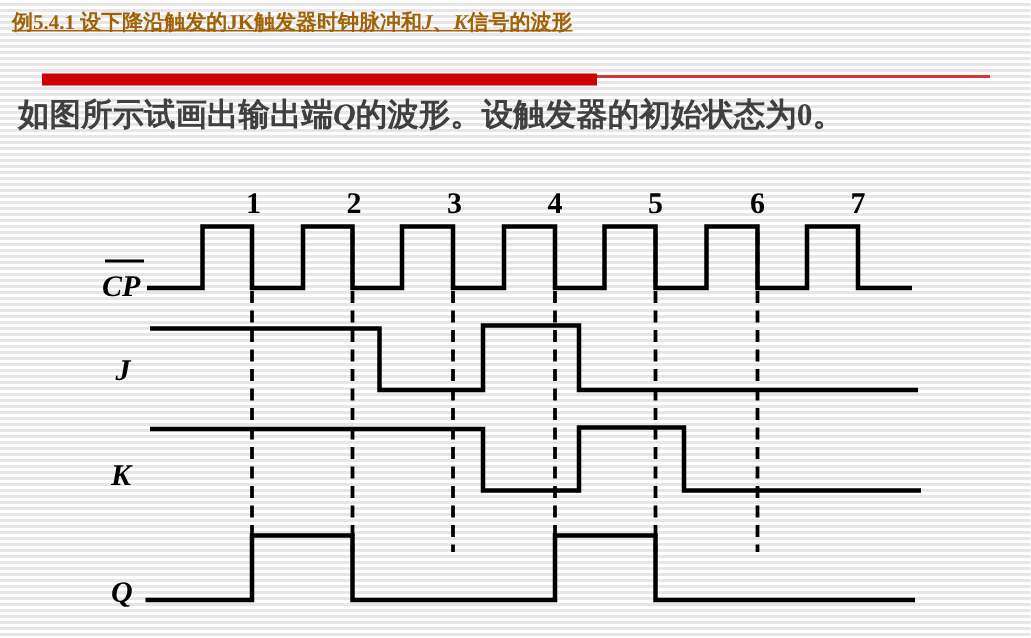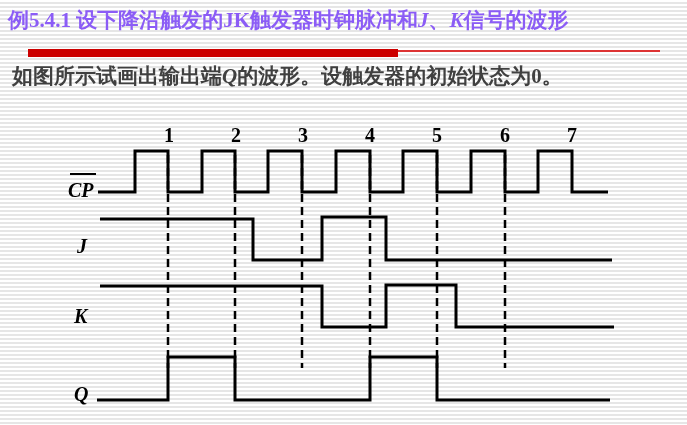--- a/index.html
+++ b/index.html
@@ -4,22 +4,22 @@
   <style>
     html, body { margin: 0; padding: 0; }
     body {
       width: 687px; height: 425px; overflow: hidden; position: relative;
       background-color: #ffffff;
       background-image: repeating-linear-gradient(to bottom, #ffffff 0px, #ffffff 2px, #e6e6e6 2px, #e6e6e6 4px);
       font-family: "Liberation Serif", "DejaVu Serif", serif;
     }
     .title {
       position: absolute; left: 8px; top: 6px;
-      font-size: 21px; font-weight: bold; color: #8b5cf6;
-      white-space: nowrap; letter-spacing: 0px;
+      font-size: 14px; font-weight: bold; color: #a16207;
+      white-space: nowrap; letter-spacing: 0px; text-decoration: underline;
     }
     .title .it { font-style: italic; }
     .subtitle {
       position: absolute; left: 12px; top: 62px;
       font-size: 21px; font-weight: bold; color: #404040;
       white-space: nowrap;
     }
     .subtitle .it { font-style: italic; }
     .red-bar-thick {
       position: absolute; left: 28px; top: 49px; width: 370px; height: 8px;

